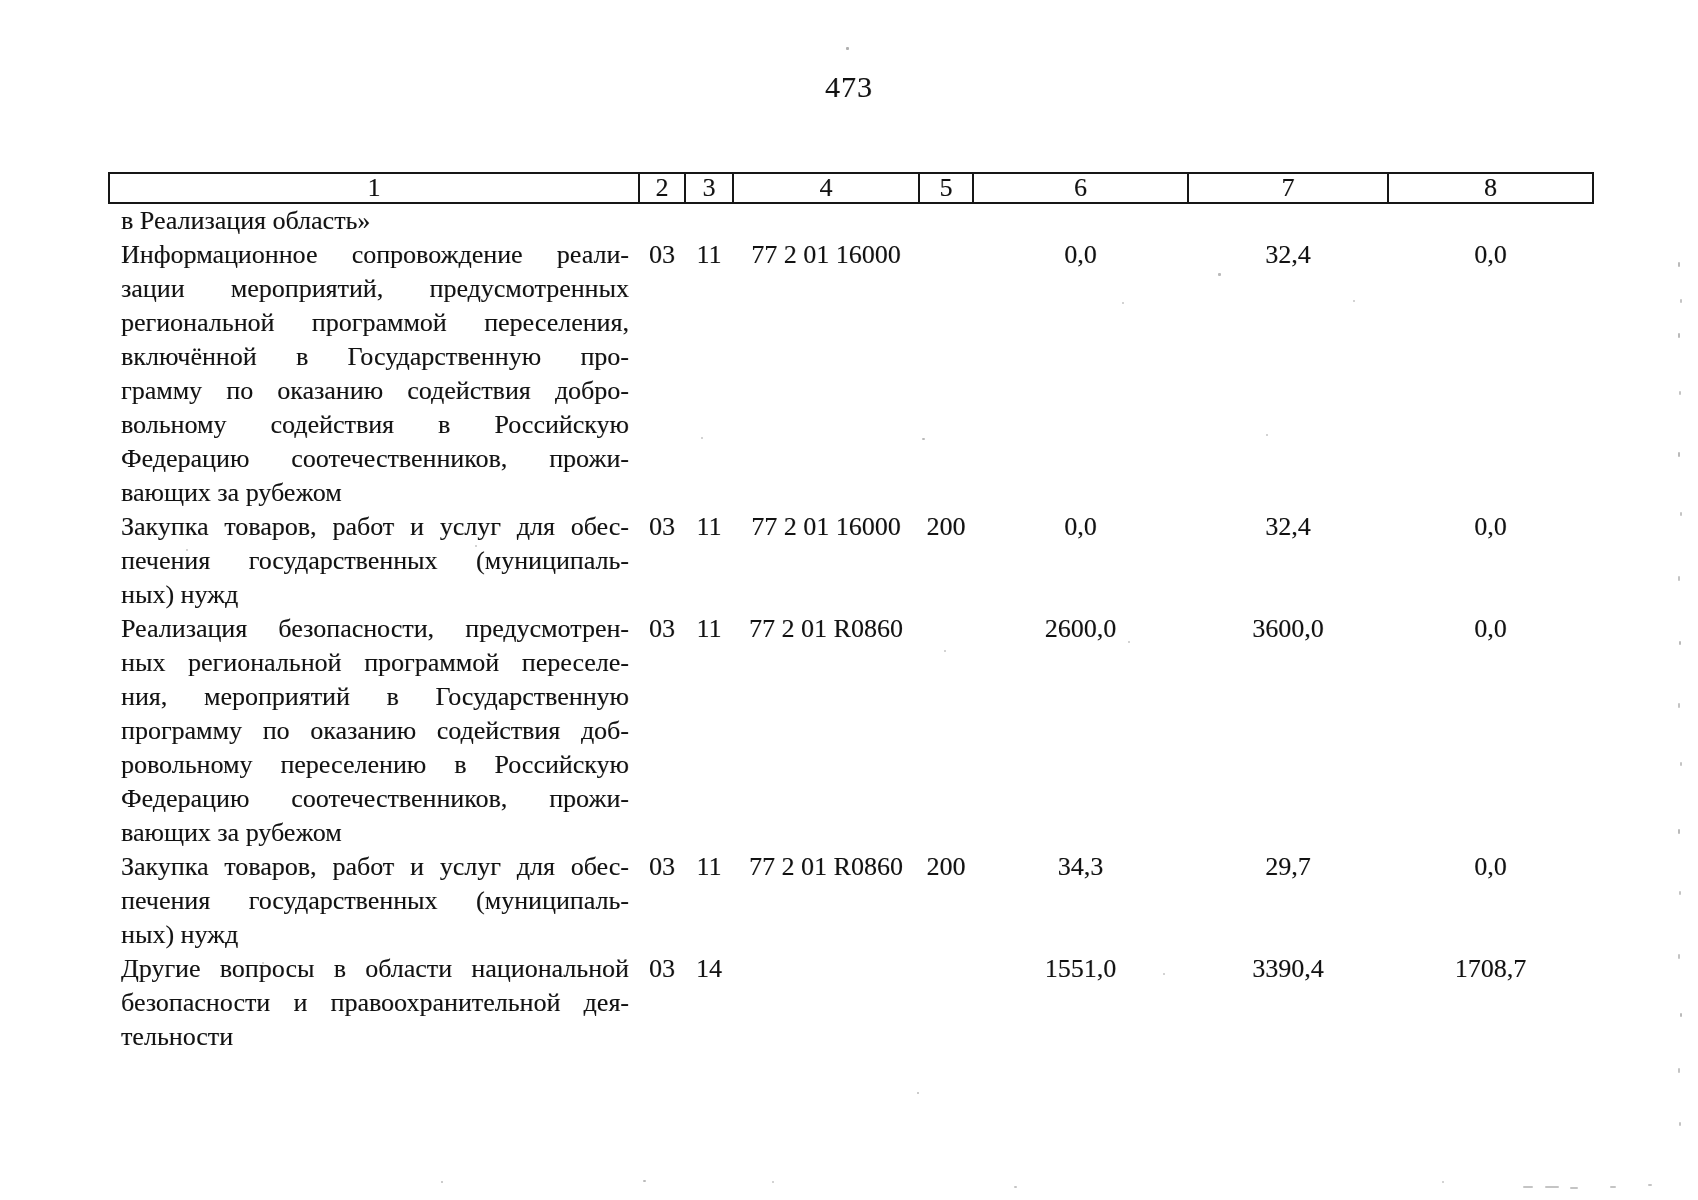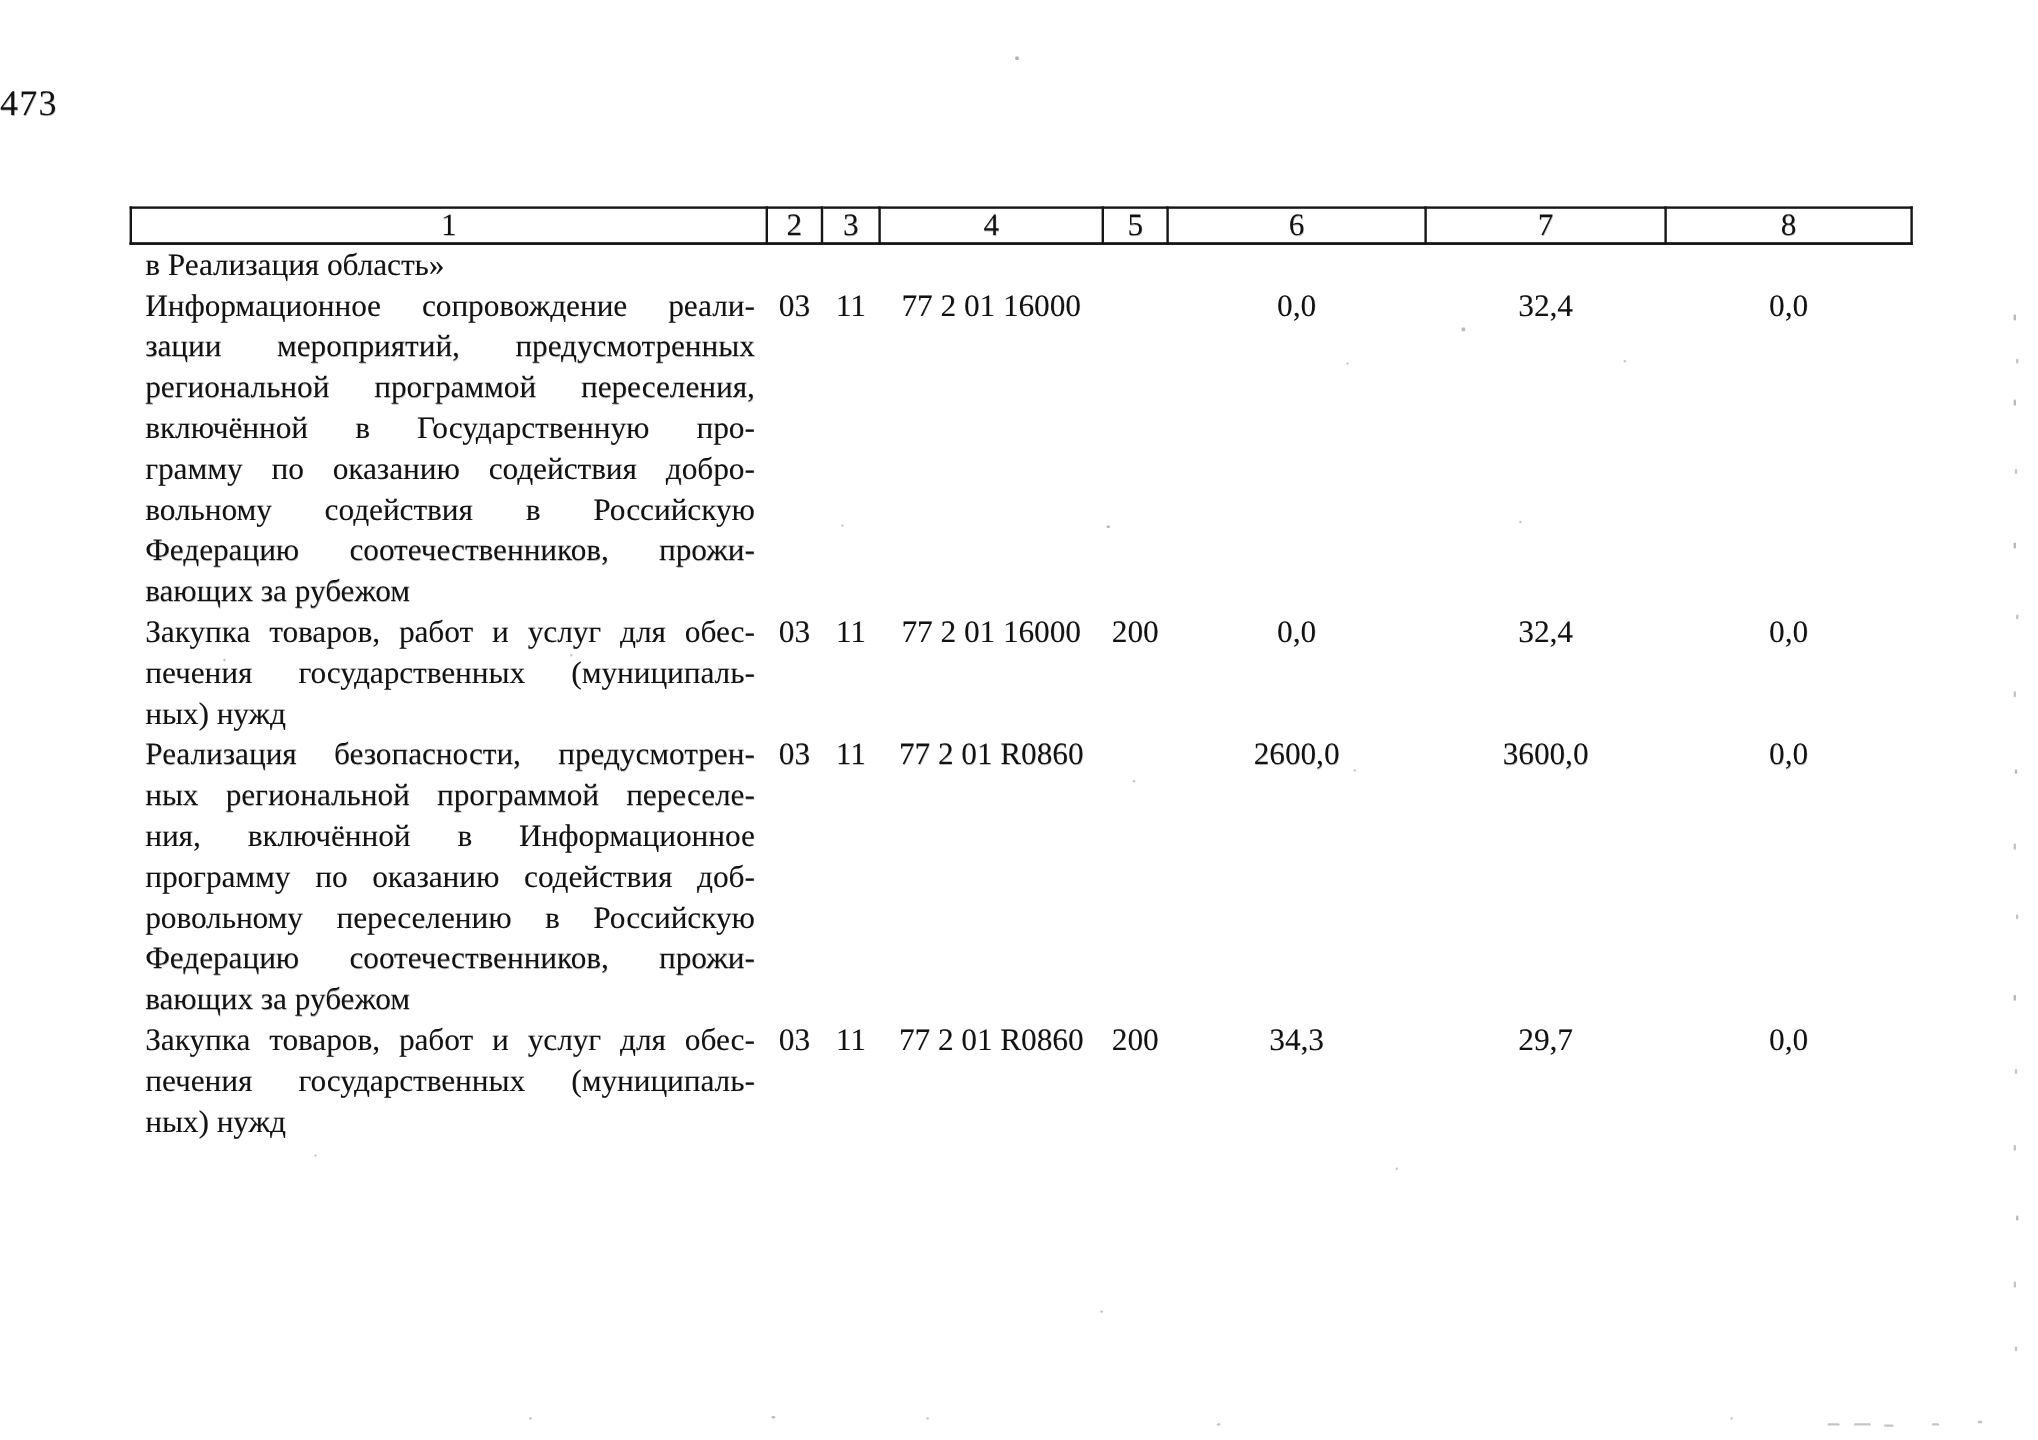--- a/index.html
+++ b/index.html
@@ -8,21 +8,21 @@
     background:#ffffff;
     position:relative;
     font-family:"Liberation Serif","DejaVu Serif",serif;
     color:#121212;
     overflow:hidden;
     -webkit-font-smoothing:antialiased;
   }
   .page-number{
     position:absolute;
     top:70px;left:0;width:1698px;
-    text-align:left;
+    text-align:center;
     font-size:30px;
     letter-spacing:1px;
     text-shadow:0.4px 0.4px 0 rgba(20,20,20,.3);
   }
   table.budget-table{
     position:absolute;
     left:108px;top:172px;
     width:1484px;
     border-collapse:collapse;
     table-layout:fixed;
@@ -134,21 +134,21 @@
         <td class="val-cell">77 2 01 16000</td>
         <td class="val-cell">200</td>
         <td class="val-cell">0,0</td>
         <td class="val-cell">32,4</td>
         <td class="val-cell">0,0</td>
       </tr>
       <tr>
         <td class="name-cell">
           <div class="line">Реализация безопасности, предусмотрен-</div>
           <div class="line">ных региональной программой переселе-</div>
-          <div class="line">ния, включённой в Информационное</div>
+          <div class="line">ния, мероприятий в Государственную</div>
           <div class="line">программу по оказанию содействия доб-</div>
           <div class="line">ровольному переселению в Российскую</div>
           <div class="line">Федерацию соотечественников, прожи-</div>
           <div class="line last">вающих за рубежом</div>
         </td>
         <td class="val-cell">03</td>
         <td class="val-cell">11</td>
         <td class="val-cell">77 2 01 R0860</td>
         <td class="val-cell"></td>
         <td class="val-cell">2600,0</td>
@@ -161,20 +161,34 @@
           <div class="line">печения государственных (муниципаль-</div>
           <div class="line last">ных) нужд</div>
         </td>
         <td class="val-cell">03</td>
         <td class="val-cell">11</td>
         <td class="val-cell">77 2 01 R0860</td>
         <td class="val-cell">200</td>
         <td class="val-cell">34,3</td>
         <td class="val-cell">29,7</td>
         <td class="val-cell">0,0</td>
+      </tr>
+      <tr>
+        <td class="name-cell">
+          <div class="line">Другие вопросы в области национальной</div>
+          <div class="line">безопасности и правоохранительной дея-</div>
+          <div class="line last">тельности</div>
+        </td>
+        <td class="val-cell">03</td>
+        <td class="val-cell">14</td>
+        <td class="val-cell"></td>
+        <td class="val-cell"></td>
+        <td class="val-cell">1551,0</td>
+        <td class="val-cell">3390,4</td>
+        <td class="val-cell">1708,7</td>
       </tr>
     </tbody>
 </table>
 
 <div class="scan-noise" id="scan-noise">
     <i style="left: 1678px; top: 262px; width: 2px; height: 5px; opacity: 0.35;"></i>
     <i style="left: 1680px; top: 299px; width: 2px; height: 4px; opacity: 0.3;"></i>
     <i style="left: 1678px; top: 333px; width: 2px; height: 5px; opacity: 0.35;"></i>
     <i style="left: 1679px; top: 391px; width: 2px; height: 4px; opacity: 0.3;"></i>
     <i style="left: 1678px; top: 452px; width: 2px; height: 5px; opacity: 0.35;"></i>

